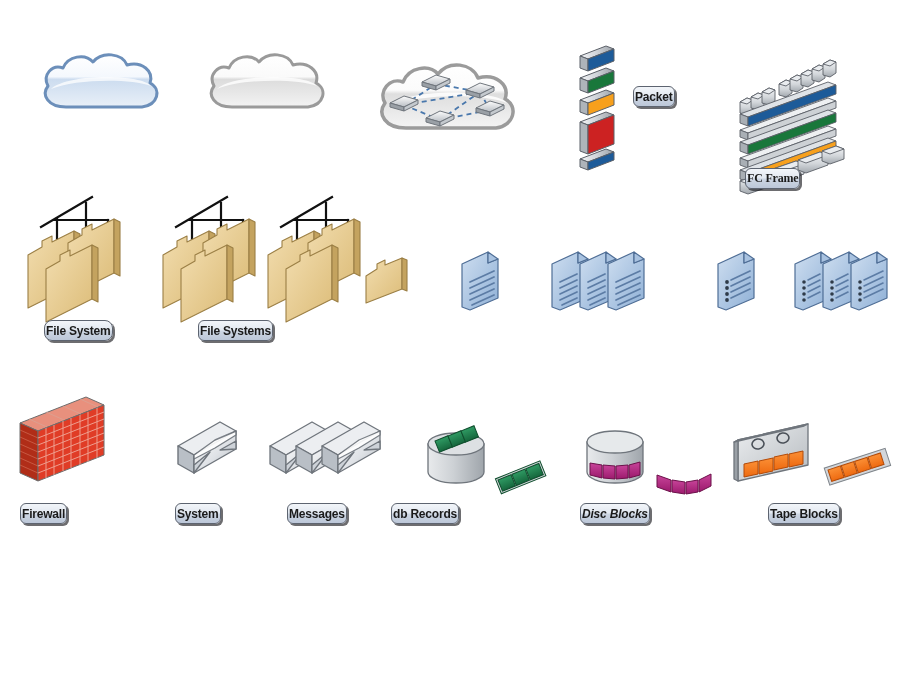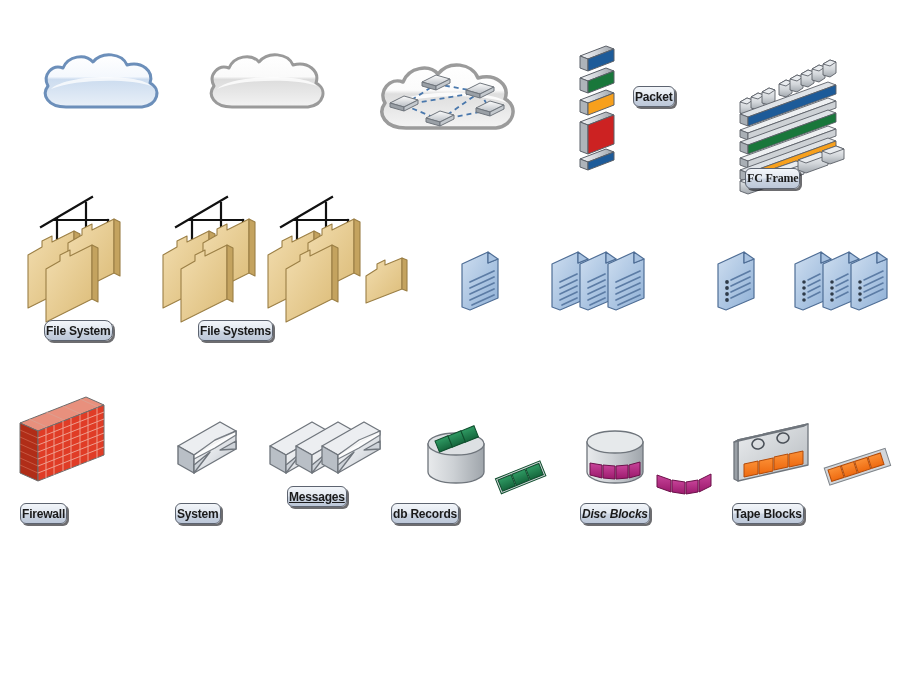--- a/index.html
+++ b/index.html
@@ -583,21 +583,21 @@
           <path d="M2 28 L44 4 L60 13 L18 37 Z" fill="#eceef1"></path>
             <path d="M2 28 L2 46 L18 55 L18 37 Z" fill="#b9bfc6"></path>
           <path d="M18 37 L60 13 L60 31 L18 55 Z" fill="url(#envg)"></path>
           <path d="M18 37 L39 22 L60 13 L60 17 L39 30 L18 41 Z" fill="#ffffff" opacity="0.9"></path>
           <path d="M18 47 L34 34 L18 55 Z" fill="#cdd2d8"></path>
           <path d="M60 23 L44 32 L60 31 Z" fill="#cdd2d8"></path>
         </g>
       </g>
     </svg>
   </div>
-  <span class="lbl" style="left:287px;top:486px;text-decoration:underline;">Messages</span>
+  <span class="lbl" style="left:287px;top:503px;">Messages</span>
 
   <div class="stencil" style="left:424px;top:428px;">
     <svg width="130" height="70" viewBox="0 0 130 70">
       <defs>
         <linearGradient id="cylg" x1="0" y1="0" x2="1" y2="0">
           <stop offset="0" stop-color="#e8eaec"></stop>
             <stop offset="0.45" stop-color="#cdd1d5"></stop>
             <stop offset="1" stop-color="#9fa5ab"></stop>
         </linearGradient>
         <linearGradient id="grn" x1="0" y1="0" x2="0" y2="1">
@@ -697,15 +697,15 @@
         <rect x="-3" y="-3" width="64" height="18" fill="#d2d6da" stroke="#7f858b" stroke-width="1"></rect>
         <g stroke="#b34a08" stroke-width="1">
           <rect x="0" y="0" width="13" height="12" fill="url(#orn)"></rect>
           <rect x="14" y="0" width="13" height="12" fill="url(#orn)"></rect>
           <rect x="28" y="0" width="13" height="12" fill="url(#orn)"></rect>
           <rect x="42" y="0" width="13" height="12" fill="url(#orn)"></rect>
         </g>
       </g>
     </svg>
   </div>
-  <span class="lbl" style="left:732px;top:503px;">Tape Blocks</span>
+  <span class="lbl" style="left:768px;top:503px;">Tape Blocks</span>
 
 </div>
 
 </body></html>

